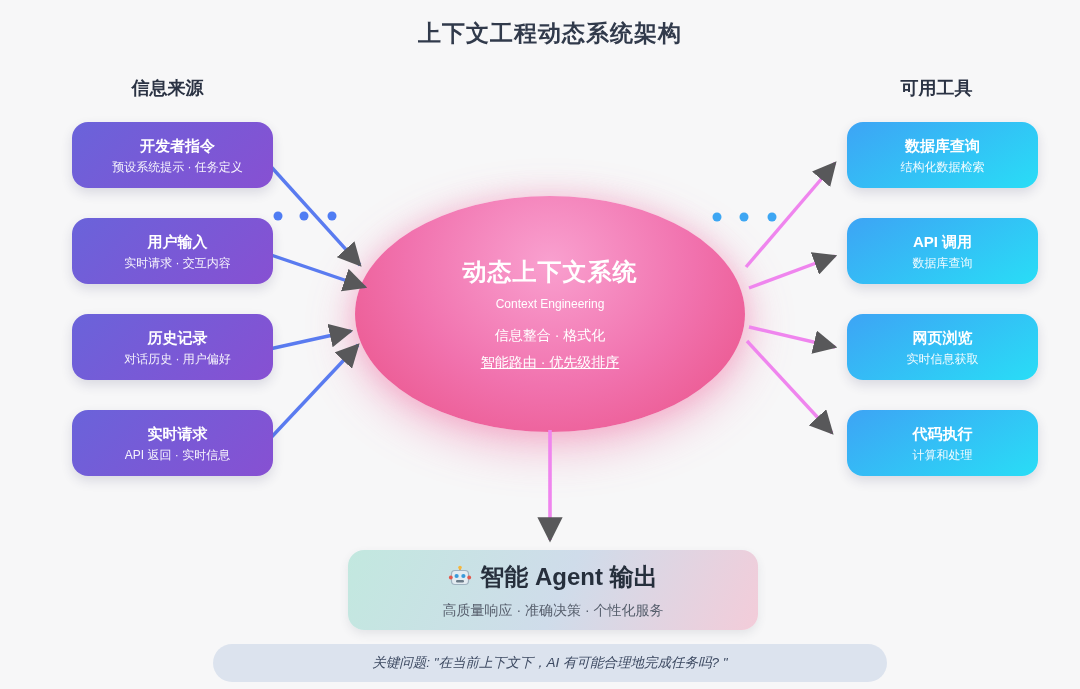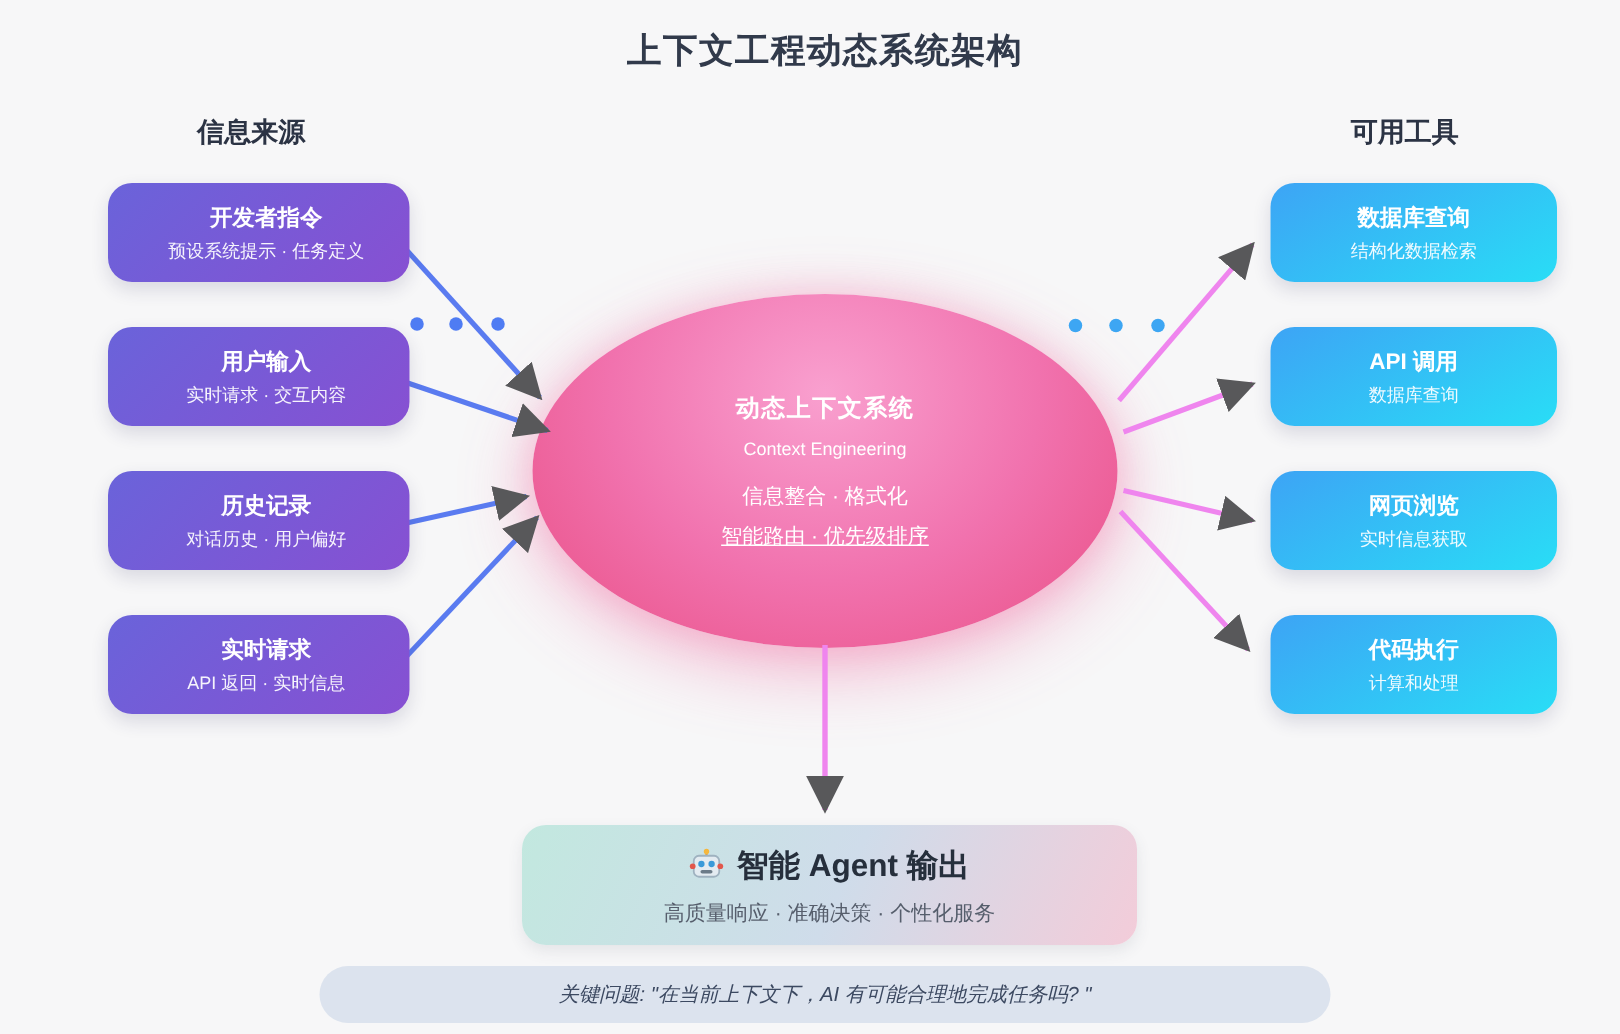--- a/index.html
+++ b/index.html
@@ -33,35 +33,35 @@
   .tool{left:837px;background:linear-gradient(150deg,#3da4f5 0%,#29ddf6 100%);}
   .row1{top:122px;} .row2{top:218px;} .row3{top:314px;} .row4{top:410px;}
   
   .hub{
     left:345px;top:196px;width:390px;height:236px;border-radius:50%;
     background:radial-gradient(ellipse at 50% 28%,#f9a0cf 0%,#f172ae 52%,#e94e84 100%);
     box-shadow:0 14px 48px rgba(238,90,150,.42),0 0 26px rgba(244,130,180,.30);
     display:flex;flex-direction:column;align-items:center;justify-content:center;
     text-align:center;color:#fff;z-index:1;
   }
-  .hub .h1{font-size:16px;font-weight:bold;letter-spacing:1px;}
+  .hub .h1{font-size:24px;font-weight:bold;letter-spacing:1px;}
   .hub .h2{font-size:12px;margin-top:9px;}
   .hub .h3{font-size:14px;margin-top:16px;}
   .hub .h4{font-size:14px;margin-top:9px;text-decoration:underline;}
   
   #wires{left:0;top:0;z-index:2;pointer-events:none;}
   
   .output{
     left:338px;top:550px;width:410px;height:80px;border-radius:16px;
     background:linear-gradient(115deg,#c2e8df 0%,#cfdcea 52%,#f3ccd9 100%);
     box-shadow:0 4px 10px rgba(60,70,90,.10);
     display:flex;flex-direction:column;align-items:center;justify-content:center;
     z-index:3;text-align:center;
   }
-  .output .ot{font-size:21px;font-weight:bold;color:#262f3c;display:flex;align-items:center;gap:8px;}
+  .output .ot{font-size:24px;font-weight:bold;color:#262f3c;display:flex;align-items:center;gap:8px;}
   .output .os{font-size:14px;color:#565e6c;margin-top:9px;}
   
   .pill{
     left:203px;top:644px;width:674px;height:38px;border-radius:19px;
     background:#dce3ee;display:flex;align-items:center;justify-content:center;
     z-index:3;
   }
   .pill .q{font-size:13.5px;font-style:italic;color:#3c4961;}
 </style>
 </head>

